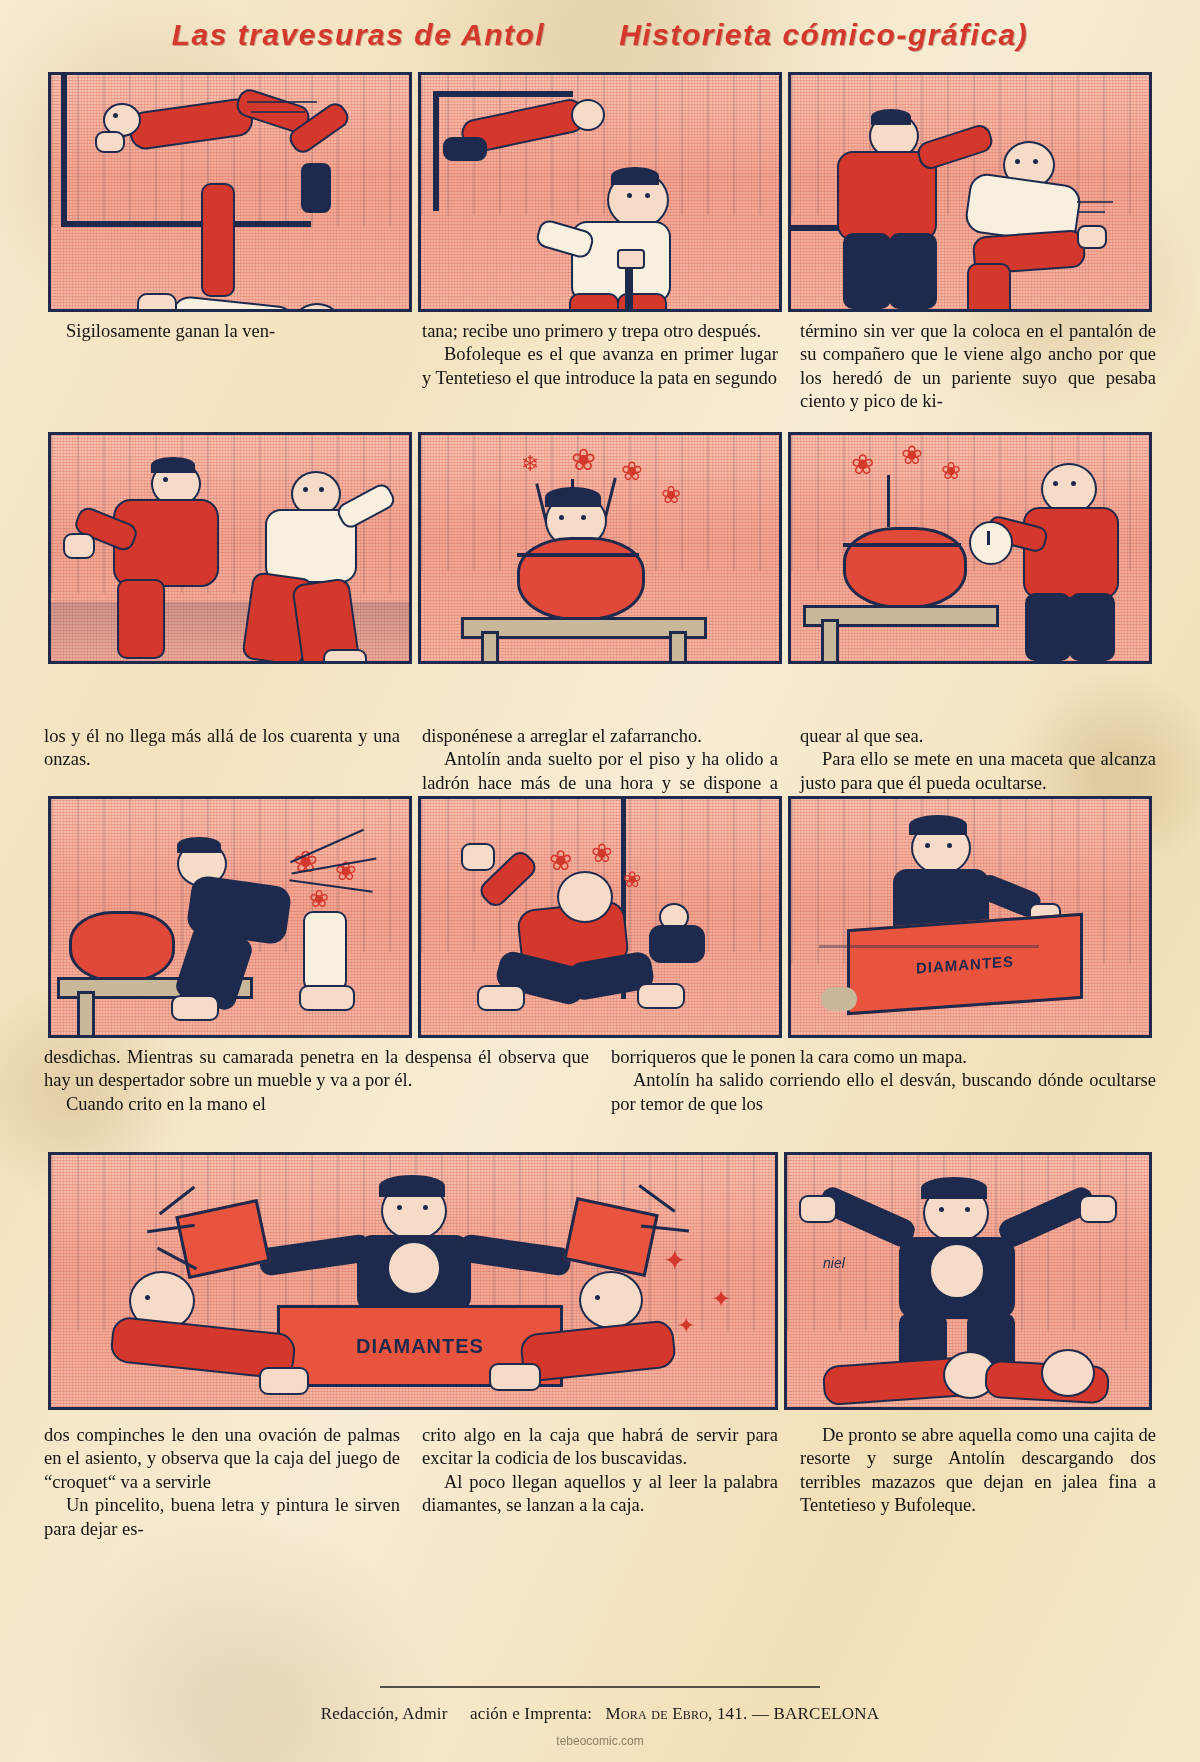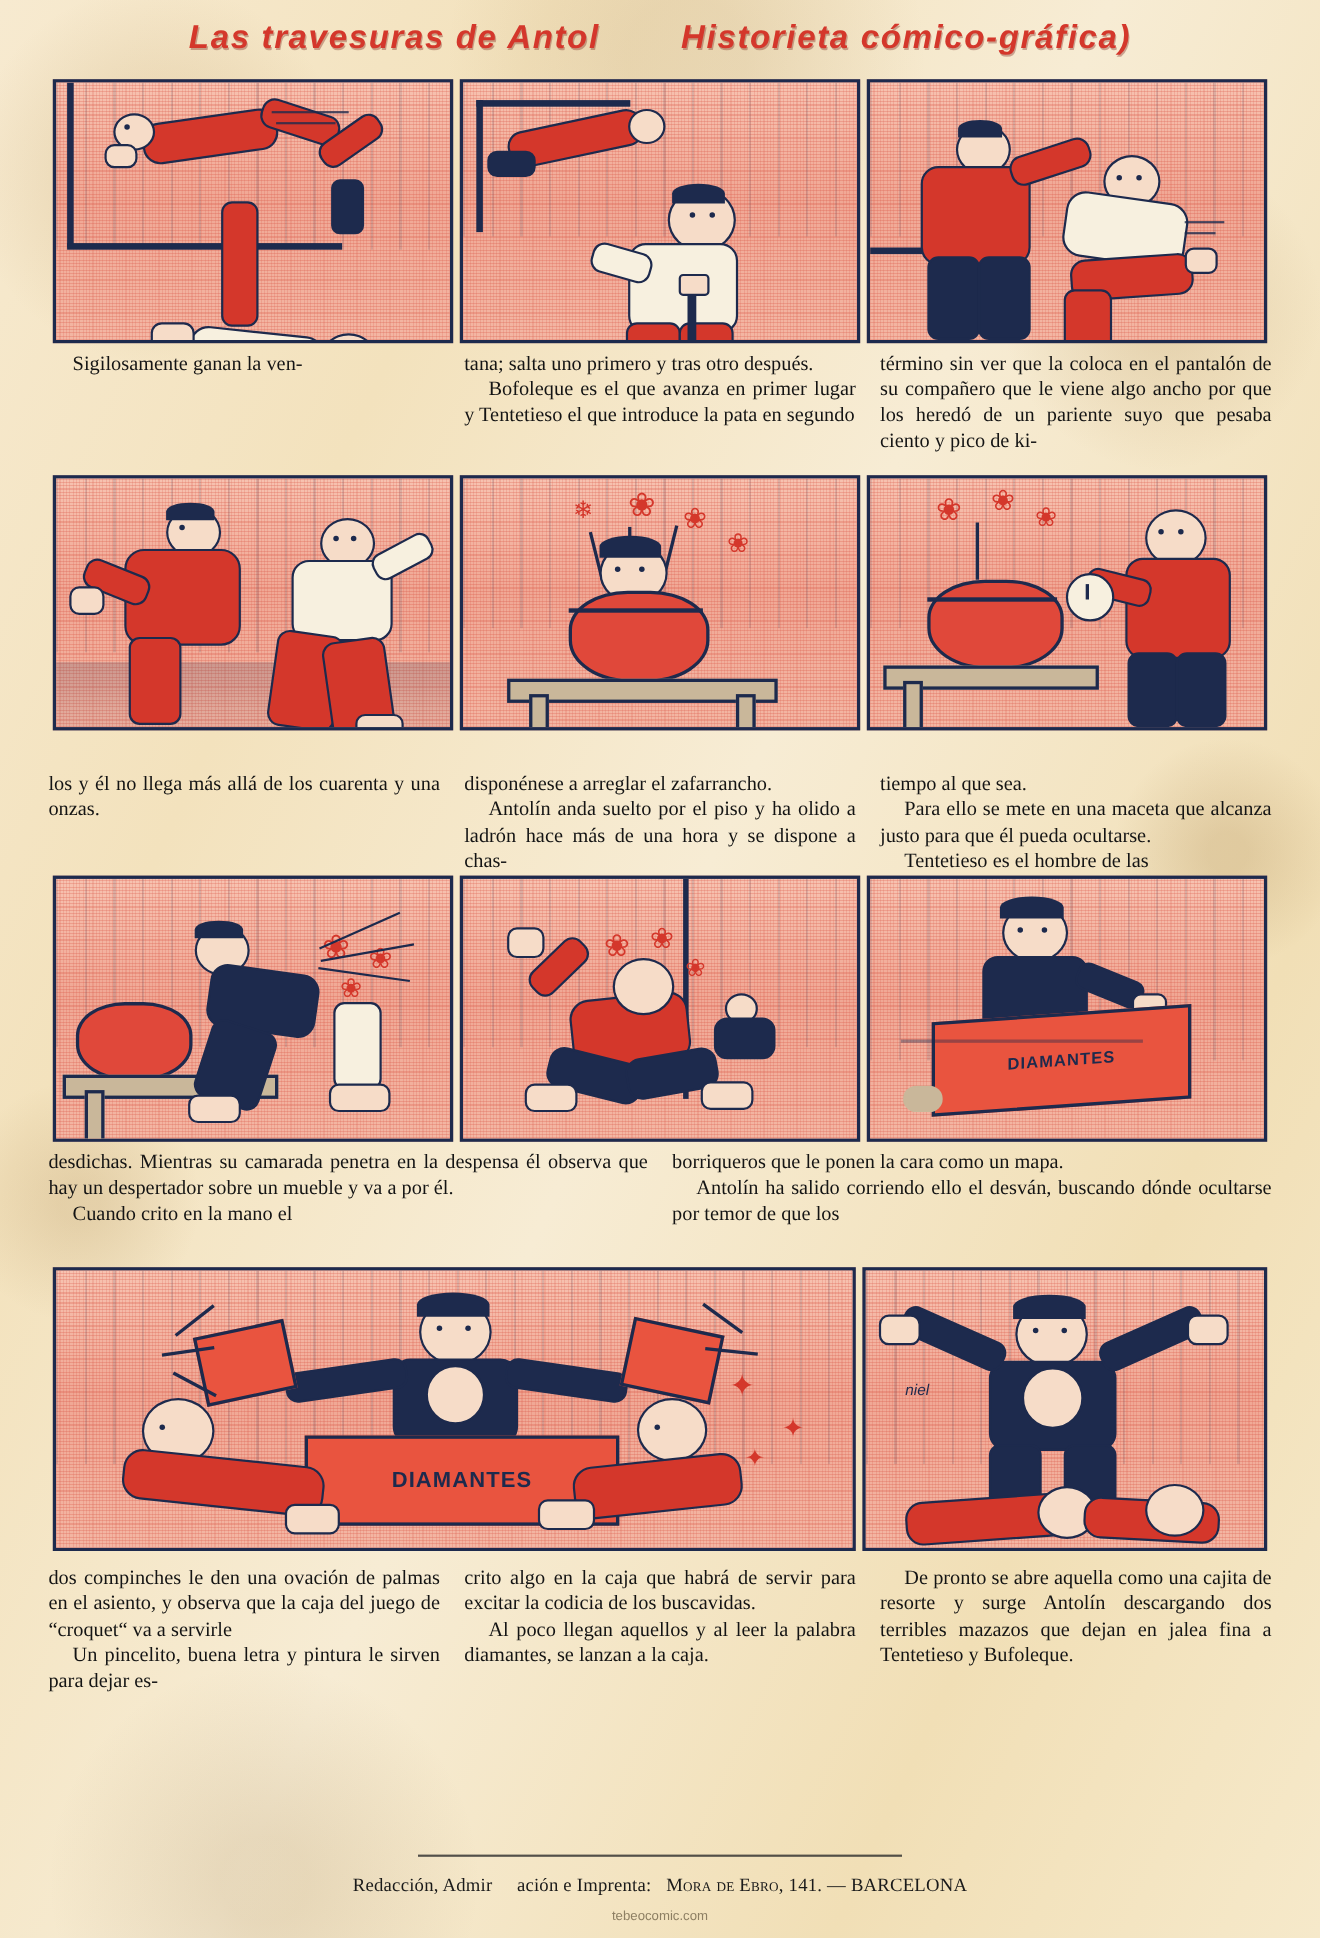--- a/index.html
+++ b/index.html
@@ -232,21 +232,21 @@
         <div class="speed" style="left:286px;top:136px;width:28px;"></div>
       </div>
     </div>
   </div>
 
   <div class="textblock" style="top:320px;">
     <div class="col">
       <p>Sigilosamente ganan la ven-</p>
     </div>
     <div class="col">
-      <p class="noind">tana; salta uno primero y tras otro después.</p>
+      <p class="noind">tana; recibe uno primero y trepa otro después.</p>
       <p>Bofoleque es el que avanza en primer lugar y Tentetieso el que introduce la pata en segundo</p>
     </div>
     <div class="col">
       <p class="noind">término sin ver que la coloca en el pantalón de su compañero que le viene algo ancho por que los heredó de un pariente suyo que pesaba ciento y pico de ki-</p>
     </div>
   </div>
 
   <div class="strip" style="top:432px;height:232px;">
 
     <div class="panel">
@@ -324,30 +324,30 @@
         <div class="sk" style="left:182px;top:96px;width:26px;height:22px;border-radius:9px;"></div>
         <div class="lim d" style="left:234px;top:158px;width:42px;height:64px;border-radius:10px;"></div>
         <div class="lim d" style="left:278px;top:158px;width:42px;height:64px;border-radius:10px;"></div>
 
         <div class="head" style="left:178px;top:86px;width:40px;height:40px;background:#f7f0df;"></div>
         <div class="ln" style="left:196px;top:96px;width:3px;height:14px;"></div>
       </div>
     </div>
   </div>
 
-  <div class="textblock" style="top:702px;justify-content:center;">
+  <div class="textblock" style="top:725px;justify-content:center;">
     <div class="col">
       <p class="noind">los y él no llega más allá de los cuarenta y una onzas.</p>
     </div>
     <div class="col">
       <p class="noind">disponénese a arreglar el zafarrancho.</p>
       <p>Antolín anda suelto por el piso y ha olido a ladrón hace más de una hora y se dispone a chas-</p>
     </div>
     <div class="col">
-      <p class="noind">tiempo al que sea.</p>
+      <p class="noind">quear al que sea.</p>
       <p>Para ello se mete en una maceta que alcanza justo para que él pueda ocultarse.</p>
       <p>Tentetieso es el hombre de las</p>
     </div>
   </div>
 
   <div class="strip" style="top:796px;height:242px;">
 
     <div class="panel">
       <div class="wash"></div>
         <div class="halftone"></div>

